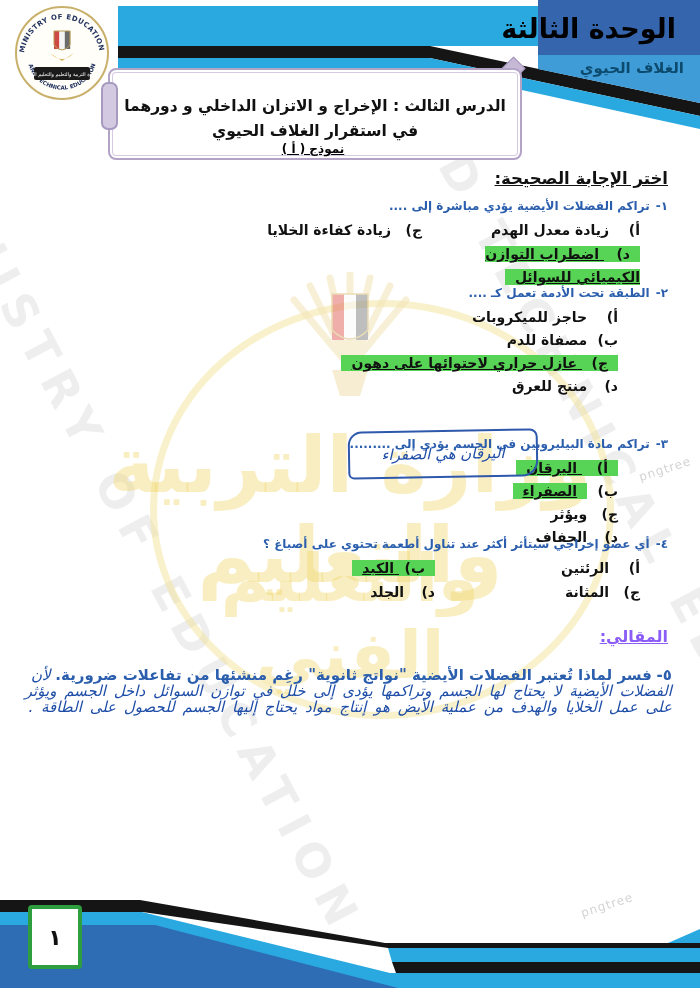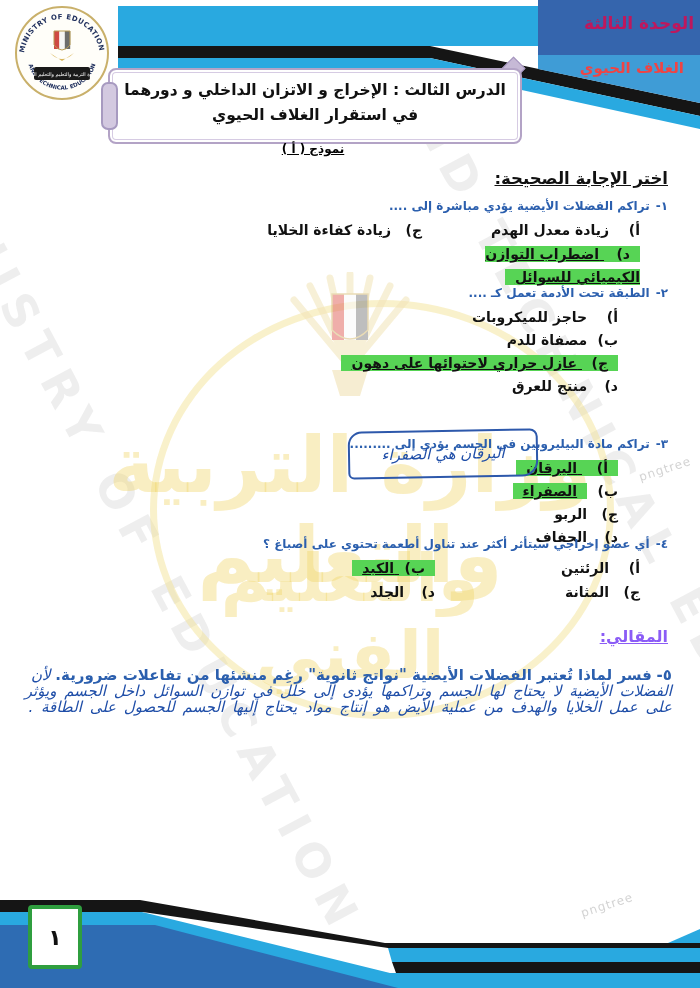--- a/index.html
+++ b/index.html
@@ -19,33 +19,33 @@
   .wm-circle{left:150px;top:300px;width:450px;height:405px;border:7px solid rgba(242,224,140,0.45);
              border-radius:50%;}
   .wm-callig{font-weight:700;color:rgba(240,214,110,0.42);text-align:center;filter:blur(0.6px);
              direction:rtl;}
   .wm-callig1{left:60px;top:420px;width:580px;font-size:78px;}
   .wm-callig2{left:140px;top:540px;width:420px;font-size:66px;}
   .wm-eagle{left:280px;top:272px;opacity:0.55;}
 
   
   #header-svg{position:absolute;left:0;top:0;z-index:1;}
-  .unit-title{position:absolute;right:6px;top:13px;z-index:3;color:#be185d;font-weight:700;
-              font-size:17px;direction:rtl;}
-  .unit-subtitle{position:absolute;right:16px;top:59px;z-index:3;color:#ef4444;font-weight:700;
+  .unit-title{position:absolute;right:24px;top:13px;z-index:3;color:#000000;font-weight:700;
+              font-size:27px;direction:rtl;}
+  .unit-subtitle{position:absolute;right:16px;top:59px;z-index:3;color:#0c4a6e;font-weight:700;
                  font-size:15px;direction:rtl;}
   #seal{position:absolute;left:10px;top:5px;z-index:3;}
   .corner-diamond{position:absolute;left:505px;top:60px;width:15px;height:15px;z-index:2;
                   background:#c6b9d6;border:1px solid #a595bf;transform:rotate(45deg);}
 
   
   #lesson-box{position:absolute;left:108px;top:68px;width:410px;height:64px;z-index:4;
               background:#fff;border:2px solid var(--purple);border-radius:8px;
               box-shadow:inset 0 0 0 2px #fff, inset 0 0 0 3px #d6cbe3;
-              text-align:center;direction:rtl;padding-top:8px;box-sizing:content-box;}
+              text-align:center;direction:rtl;padding-top:24px;box-sizing:content-box;}
   #lesson-box .line{font-weight:700;font-size:15.5px;line-height:25px;color:#111;}
   .box-pill{position:absolute;left:-9px;top:12px;width:13px;height:44px;background:#d3c9e0;
             border:2px solid #a79ac0;border-radius:7px;}
   #model-label{position:absolute;left:108px;top:142px;width:410px;z-index:4;text-align:center;
                font-weight:700;font-size:12px;text-decoration:underline;color:#000000;direction:rtl;}
 
   
   #mcq-heading{position:absolute;right:32px;top:169px;z-index:4;font-weight:700;font-size:16.5px;
                text-decoration:underline;color:#111;direction:rtl;}
   #questions{position:absolute;inset:0;z-index:4;}
@@ -173,21 +173,21 @@
           <div class="option"><span><span class="opt-letter">ب)</span>&nbsp;<span>مصفاة للدم</span></span></div>
           <div class="option"><span class="hl"><span class="opt-letter">ج)</span>&nbsp;<span>عازل حراري لاحتوائها على دهون</span></span></div>
           <div class="option"><span><span class="opt-letter">د)</span>&nbsp;<span>منتج للعرق</span></span></div>
         </div>
       </div>
       <div class="question" style="top: 400px;">
         <div class="q-text" style="max-width: 560px; margin-top: 32px;"><span class="q-num">٣-</span><span>تراكم مادة البيليروبين في الجسم يؤدي إلى .........</span></div>
         <div class="options stacked">
           <div class="option"><span class="hl"><span class="opt-letter">أ)</span>&nbsp;<span>اليرقان</span></span></div>
           <div class="option"><span><span class="opt-letter">ب)</span>&nbsp;<span class="hl">الصفراء</span></span></div>
-          <div class="option"><span><span class="opt-letter">ج)</span>&nbsp;<span>الربو</span></span></div>
+          <div class="option"><span><span class="opt-letter">ج)</span>&nbsp;<span>ويؤثر</span></span></div>
           <div class="option"><span><span class="opt-letter">د)</span>&nbsp;<span>الجفاف</span></span></div>
         </div>
       </div>
       <div class="question" style="top: 532px;">
         <div class="q-text" style="max-width: 440px;"><span class="q-num">٤-</span><span>أي عضو إخراجي سيتأثر أكثر عند تناول أطعمة تحتوي على أصباغ ؟</span></div>
         <div class="options two-col" style="grid-template-columns: 205px 1fr;">
           <div class="option"><span><span class="opt-letter">أ)</span>&nbsp;<span>الرئتين</span></span></div>
           <div class="option"><span class="hl"><span class="opt-letter">ب)</span>&nbsp;<span>الكبد</span></span></div>
           <div class="option"><span><span class="opt-letter">ج)</span>&nbsp;<span>المثانة</span></span></div>
           <div class="option"><span><span class="opt-letter">د)</span>&nbsp;<span>الجلد</span></span></div>

